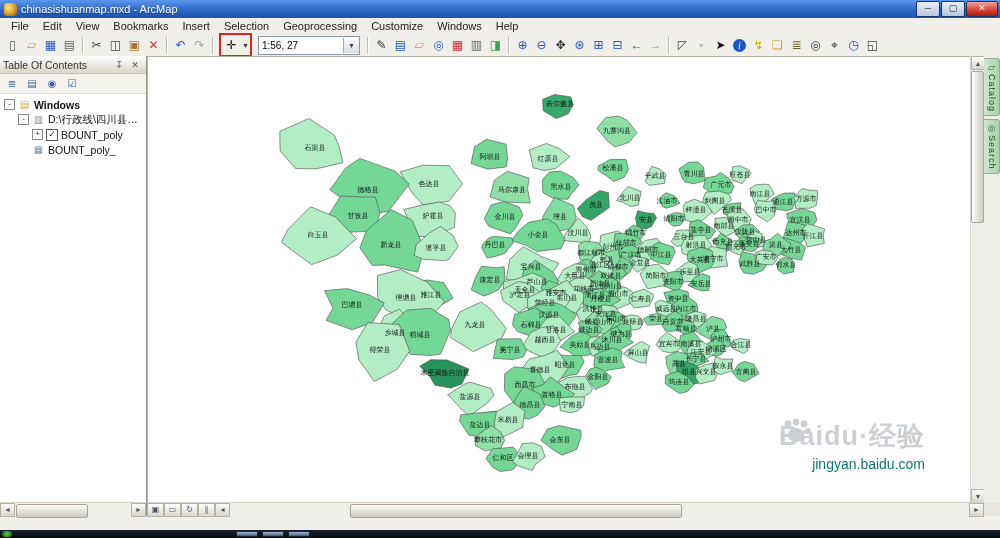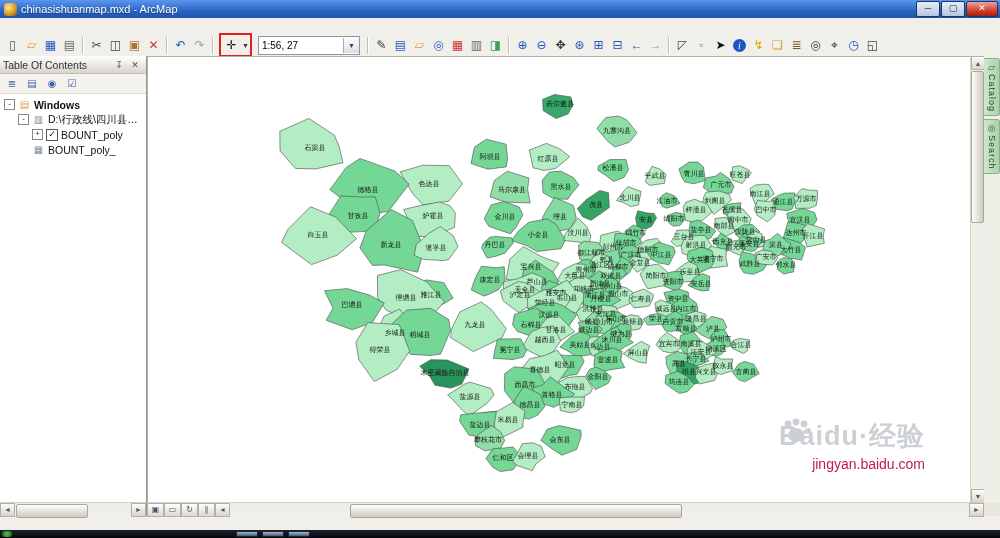--- a/index.html
+++ b/index.html
@@ -59,21 +59,21 @@
   .viewbtn{width:15px;height:12px;border:1px solid #b5b1a7;background:linear-gradient(#fff,#ddd9cf);font-size:8px;color:#456;display:flex;align-items:center;justify-content:center;flex:none;}
   .side-tabs{position:absolute;right:0;top:0;width:16px;bottom:13px;background:#eef0e8;display:flex;flex-direction:column;align-items:center;padding-top:2px;gap:3px;}
   .vtab{width:15px;border:1px solid #8fae8f;border-left:none;border-radius:0 3px 3px 0;background:linear-gradient(90deg,#cfe7cf,#a9d3a9);display:flex;flex-direction:column;align-items:center;padding:3px 0;}
   .vtab .vicon{font-size:9px;color:#2c5c2c;margin-bottom:2px;}
   .vtab .vtxt{writing-mode:vertical-rl;font-size:9px;color:#1e451e;letter-spacing:1px;}
 
   
   .watermark{position:absolute;right:45px;bottom:30px;text-align:right;pointer-events:none;}
   .wm-row{display:flex;align-items:center;justify-content:flex-end;gap:6px;}
   .wm-brand{font-size:27px;font-weight:bold;color:#ccd0d4;letter-spacing:1px;}
-  .wm-url{font-size:14px;color:#be185d;margin-top:2px;}
+  .wm-url{font-size:14px;color:#0f766e;margin-top:2px;}
 
   
   .statusbar{position:absolute;left:0;right:0;bottom:8px;height:14px;background:#f1efe9;border-top:1px solid #fff;box-shadow:0 -1px 0 #c9c5bb;display:flex;align-items:center;justify-content:flex-end;font-size:10.5px;color:#222;}
   .status-cell{border:1px solid #c5c1b7;border-right-color:#fff;border-bottom-color:#fff;height:11px;width:95px;margin:0 3px 0 10px;}
 
   
   .taskbar{position:absolute;left:0;right:0;bottom:0;height:8px;background:linear-gradient(#1b2430,#05080d);display:flex;align-items:center;}
   .tk-orb{width:10px;height:6px;margin-left:2px;background:radial-gradient(circle,#57c24e,#1c5c18);border-radius:3px;}
   .tk-item{width:22px;height:6px;margin-left:4px;background:linear-gradient(#9db8d6,#44597a);border:1px solid #222;box-sizing:border-box;}
   .tk-spacer{flex:1;}
@@ -86,20 +86,32 @@
   <div class="titlebar">
     <span class="app-icon"></span>
     <span class="title-text">chinasishuanmap.mxd - ArcMap</span>
     <div class="win-controls" id="win-controls">
         <div class="wc">─</div>
         <div class="wc">▢</div>
         <div class="wc close">✕</div>
       </div>
   </div>
 
+  <div class="menubar" id="menubar">
+      <span class="menu-item">File</span>
+      <span class="menu-item">Edit</span>
+      <span class="menu-item">View</span>
+      <span class="menu-item">Bookmarks</span>
+      <span class="menu-item">Insert</span>
+      <span class="menu-item">Selection</span>
+      <span class="menu-item">Geoprocessing</span>
+      <span class="menu-item">Customize</span>
+      <span class="menu-item">Windows</span>
+      <span class="menu-item">Help</span>
+    </div>
 
   <div class="toolbar" id="toolbar">
       <div class="tbtn">
         <span class="tbi" style="color: rgb(85, 85, 85);">▯</span>
       </div>
       <div class="tbtn">
         <span class="tbi" style="color: rgb(217, 155, 43);">▱</span>
       </div>
       <div class="tbtn">
         <span class="tbi" style="color: rgb(36, 88, 200);">▦</span>

